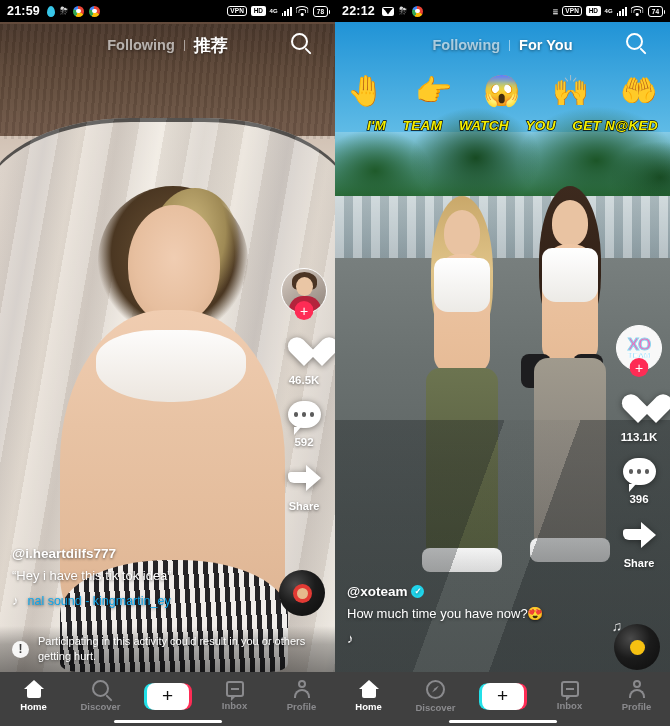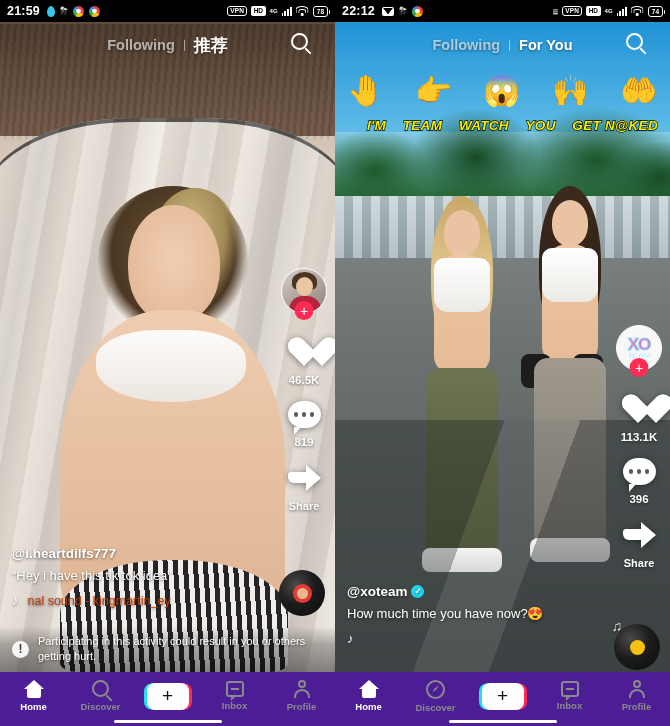--- a/index.html
+++ b/index.html
@@ -257,38 +257,38 @@
   
   .caption { position:absolute; left:12px; z-index:22; width:258px; }
   .capL { bottom:118px; }
   .capR { bottom:80px; }
   .handle { font-size:13.5px; font-weight:700; color:#fff; text-shadow:0 1px 3px rgba(0,0,0,.6); display:flex; align-items:center; gap:4px; }
   .verified { width:13px; height:13px; border-radius:50%; background:#20d5ec; color:#fff;
     font-size:8.5px; display:inline-flex; align-items:center; justify-content:center; font-weight:700; }
   .desc { font-size:13px; color:#fff; margin-top:7px; text-shadow:0 1px 3px rgba(0,0,0,.6); line-height:1.25; }
   .music { display:flex; align-items:center; gap:9px; margin-top:9px; }
   .music-note { font-size:13px; color:#fff; text-shadow:0 1px 3px rgba(0,0,0,.6); }
-  .music-txt { font-size:12.5px; color:#c2410c; text-shadow:0 1px 3px rgba(0,0,0,.6); white-space:nowrap; }
+  .music-txt { font-size:12.5px; color:#0ea5e9; text-shadow:0 1px 3px rgba(0,0,0,.6); white-space:nowrap; }
   .float-note { position:absolute; color:#fff; opacity:.85; text-shadow:0 1px 3px rgba(0,0,0,.6); }
   .fn1 { right:48px; bottom:92px; font-size:14px; }
   .fn2 { right:20px; bottom:64px; font-size:11px; opacity:.7; }
 
   
   .warn {
     position:absolute; left:0; right:0; bottom:54px; height:46px; z-index:23;
     display:flex; align-items:center; gap:9px; padding:0 12px;
     background:linear-gradient(180deg, rgba(0,0,0,.0) 0%, rgba(0,0,0,.28) 40%, rgba(0,0,0,.45) 100%);
   }
   .warn-ic { min-width:17px; width:17px; height:17px; border-radius:50%; background:rgba(255,255,255,.92);
      color:#3a3a3a; font-size:12px; font-weight:700; display:flex; align-items:center; justify-content:center; line-height:1; }
   .warn-txt { font-size:11px; color:#fff; line-height:1.35; font-weight:500; text-shadow:0 1px 3px rgba(0,0,0,.6); }
 
   
   .botnav {
-    position:absolute; left:0; right:0; bottom:0; height:54px; background:#4c1d95;
+    position:absolute; left:0; right:0; bottom:0; height:54px; background:#404040;
     display:flex; align-items:center; justify-content:space-around; z-index:35; padding-bottom:6px;
   }
   .nav-item { display:flex; flex-direction:column; align-items:center; justify-content:center; width:58px; gap:3px; }
   .nav-lbl { font-size:9.5px; color:#8a8a8d; font-weight:600; }
   .nav-item.active .nav-lbl { color:#fff; font-weight:700; }
   .home-ic { width:20px; height:18px; position:relative; }
   .home-ic .roof { position:absolute; left:0; top:0; width:0; height:0;
     border-left:10px solid transparent; border-right:10px solid transparent; border-bottom:9px solid #fff; }
   .home-ic .base { position:absolute; left:3px; top:8px; width:14px; height:10px; background:#fff; border-radius:0 0 2px 2px; }
   .mag2 { position:relative; width:17px; height:17px; border:2px solid #8a8a8d; border-radius:50%; margin:0 auto 1px; }
@@ -384,21 +384,21 @@
       </div>
       <div class="act">
         <div class="bub-ic">
           <div class="b">
               <i></i>
               <i></i>
               <i></i>
             </div>
             <div class="tail"></div>
         </div>
-        <span class="act-count">819</span>
+        <span class="act-count">592</span>
       </div>
       <div class="act">
         <div class="share-ic">
           <div class="stem"></div>
             <div class="tip"></div>
         </div>
         <span class="share-lbl">Share</span>
       </div>
     </div>
 

